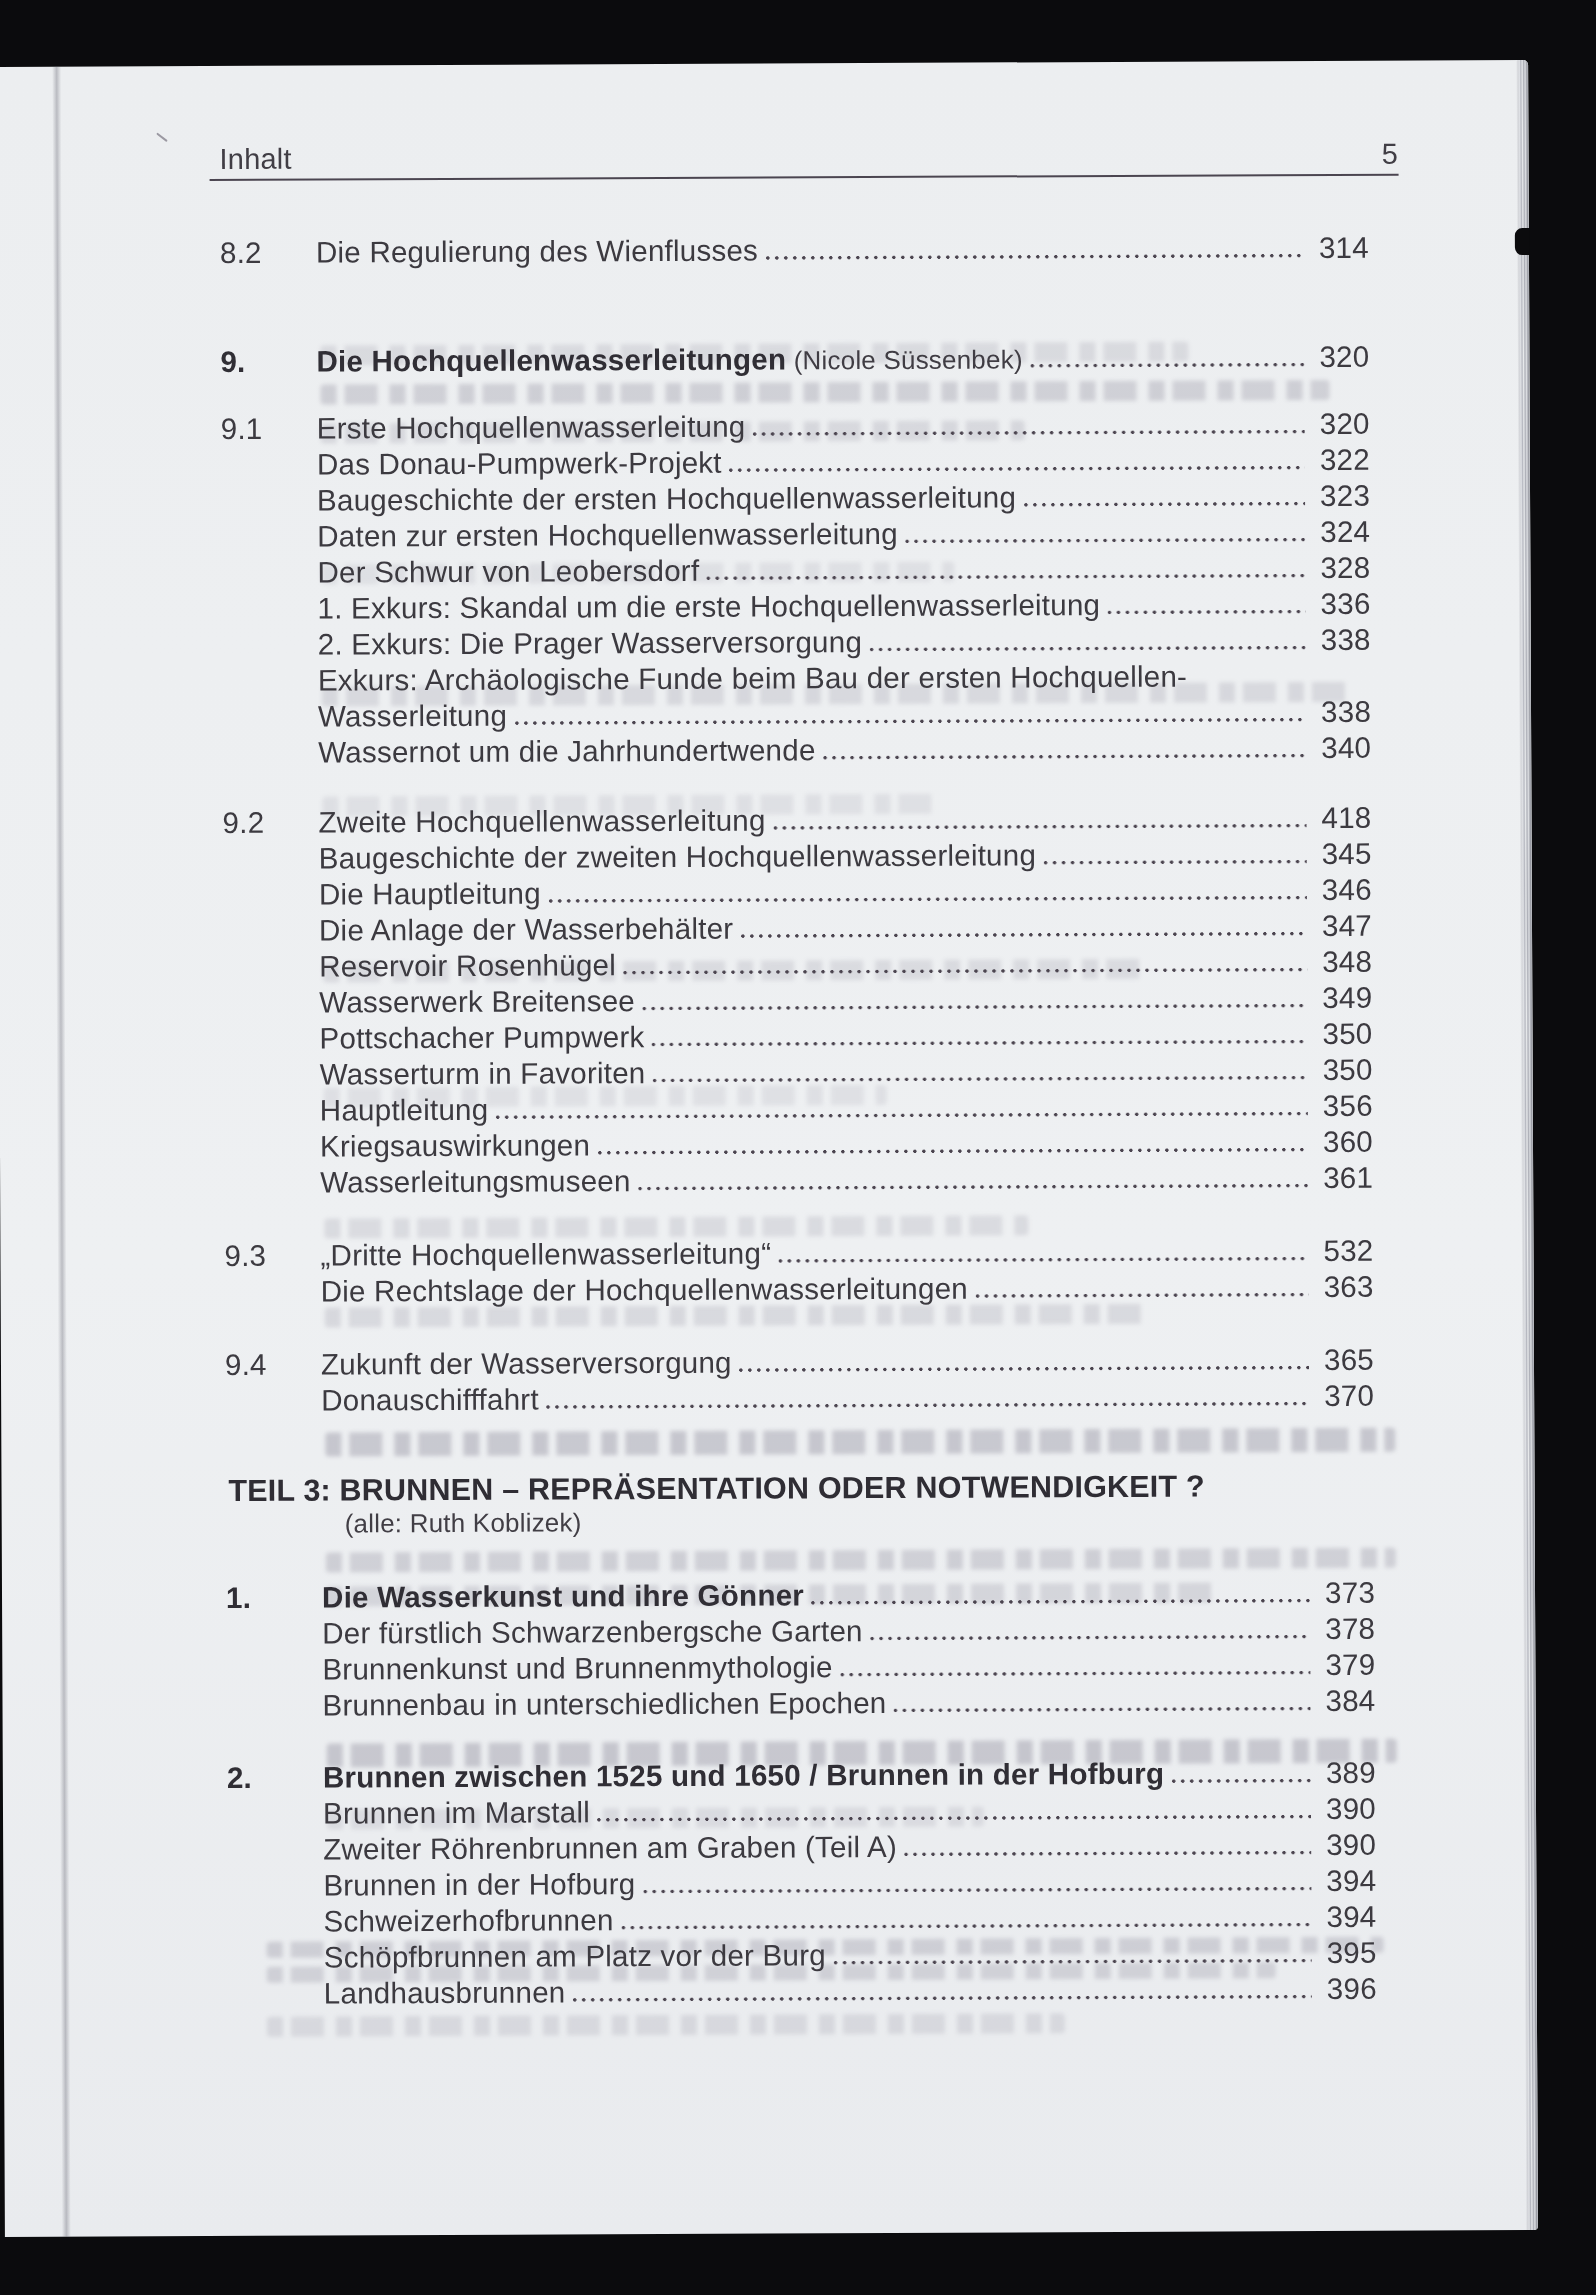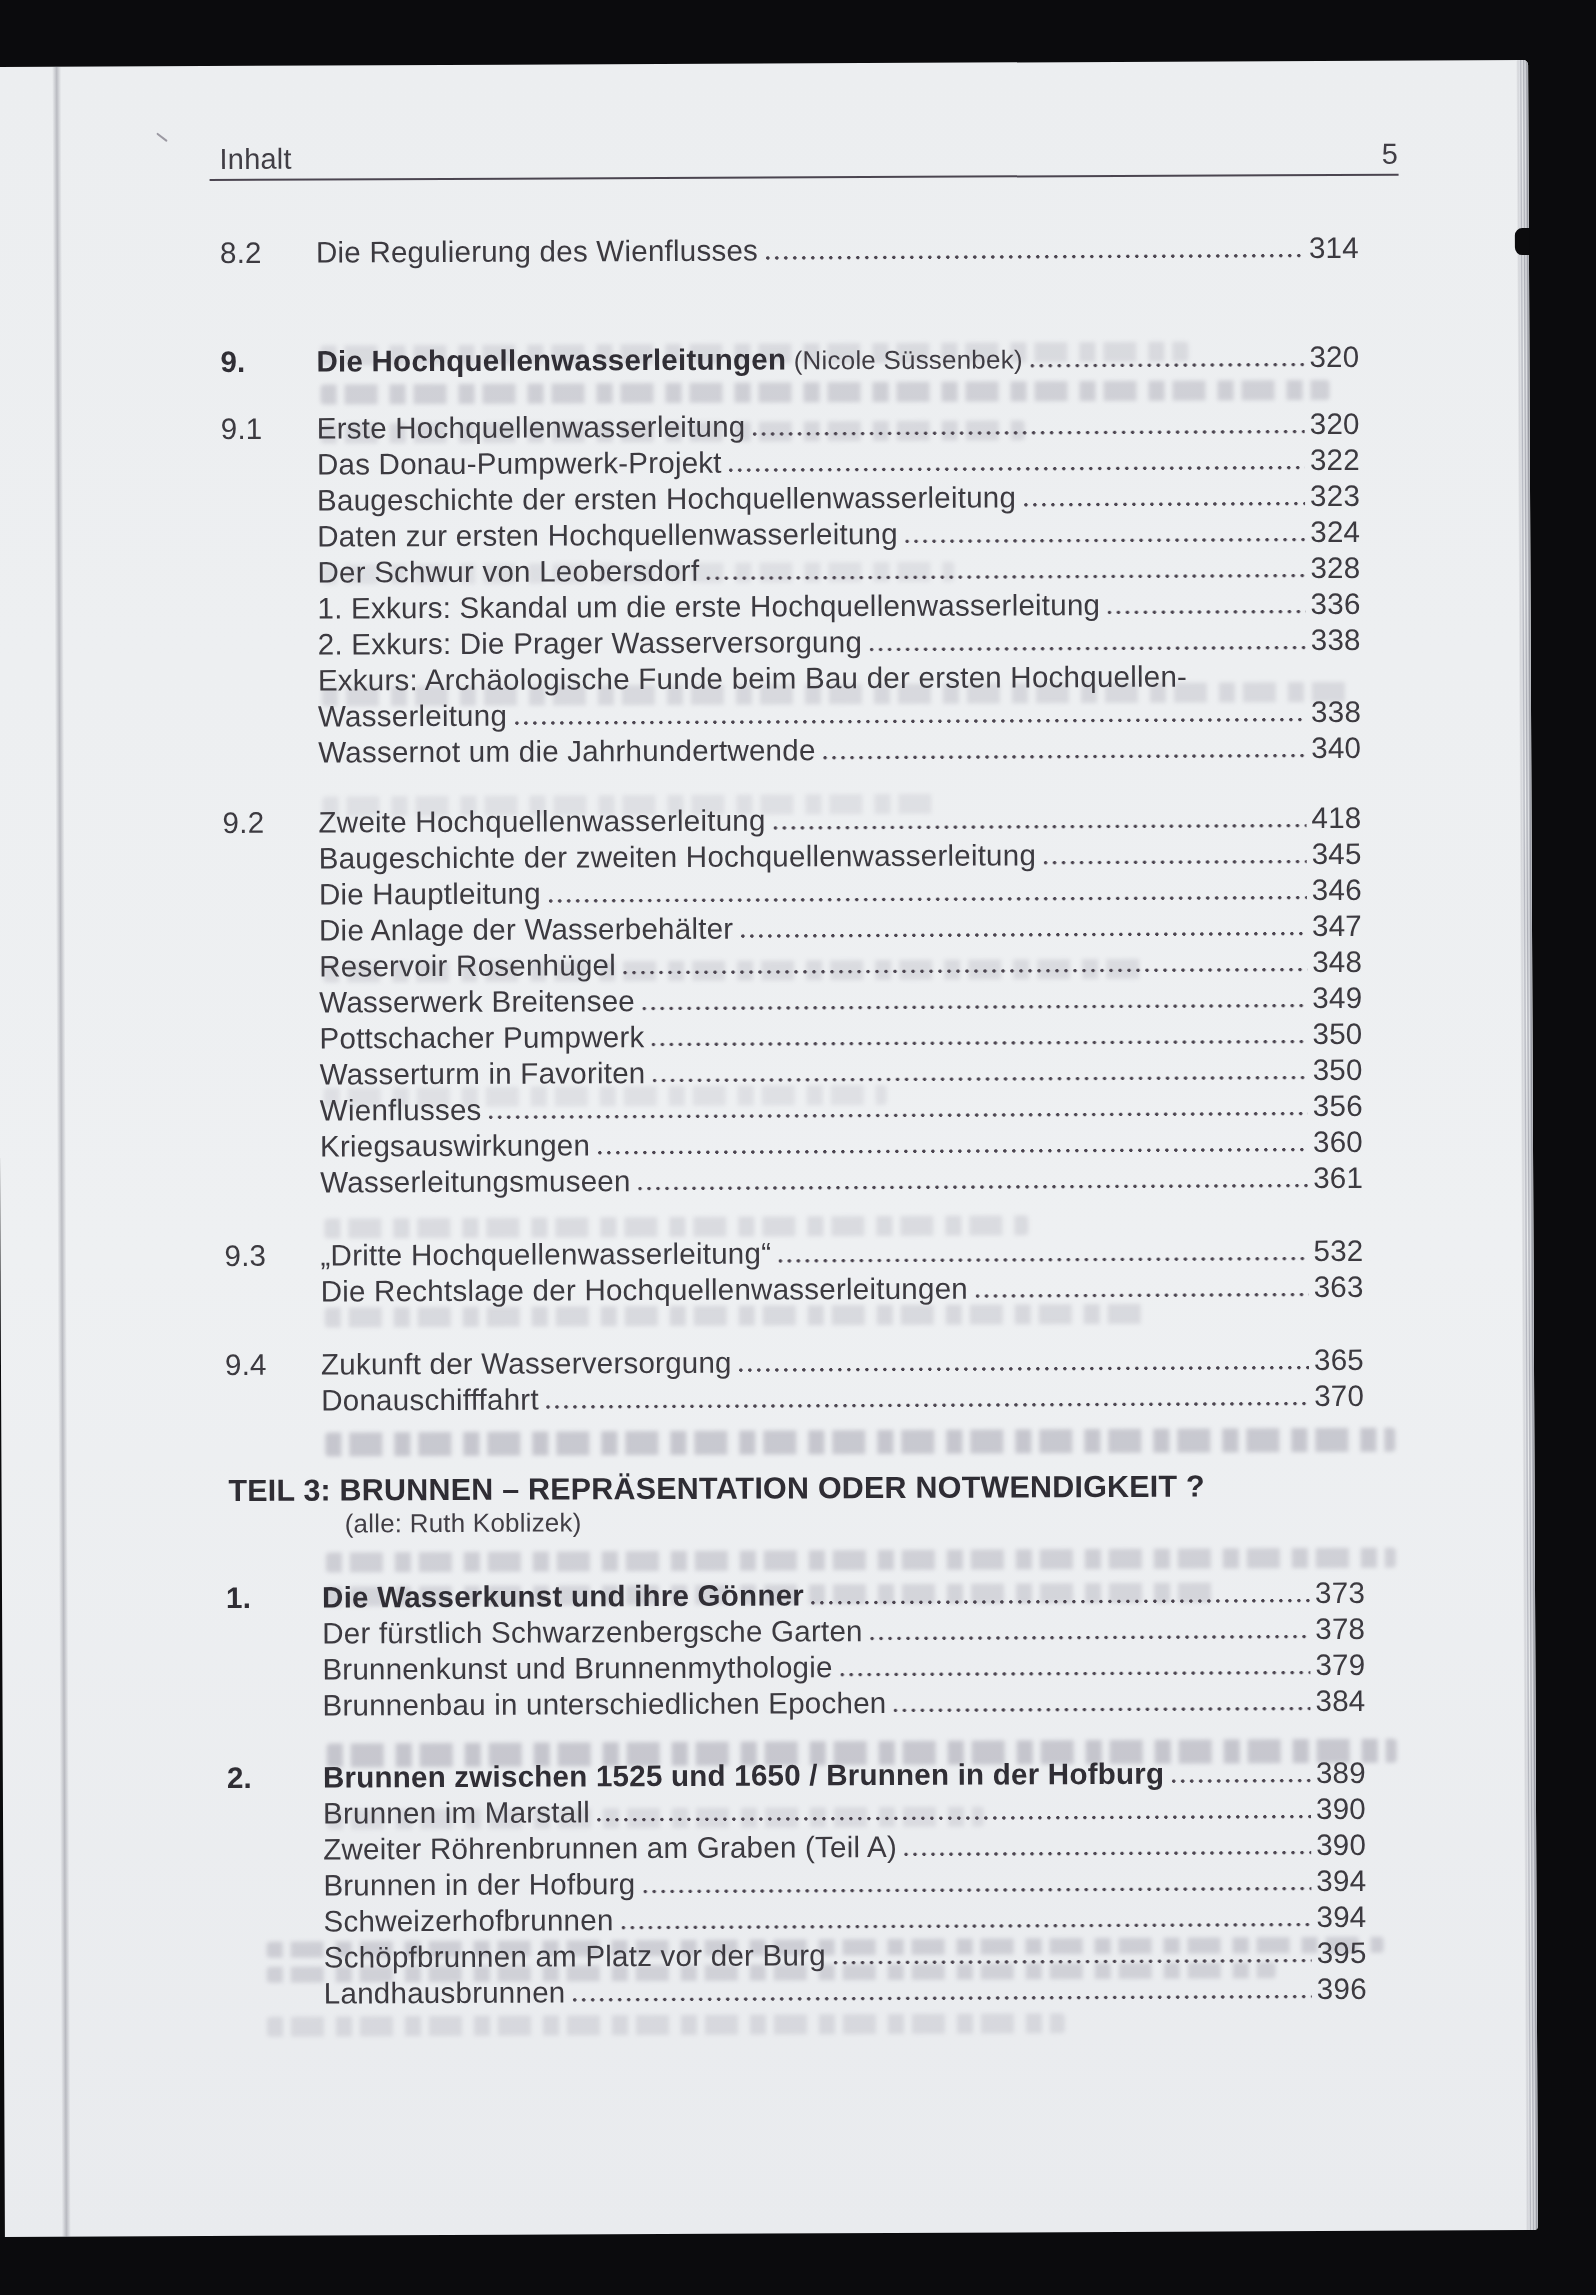--- a/index.html
+++ b/index.html
@@ -66,21 +66,21 @@
     display:flex;align-items:baseline;height:36px;white-space:nowrap;
   }
   .num{width:96px;flex:0 0 96px;}
   .leader{
     flex:1 1 auto;height:4.7px;align-self:baseline;
     margin:0 4.7px 0 7.5px;
     background-image:radial-gradient(circle at 1.9px 2.3px, #4b444f 1.5px, rgba(75,68,79,0) 1.9px);
     background-size:9px 4.7px;background-repeat:repeat-x;background-position:0 0;
   }
   .leader.hidden{visibility:hidden;}
-  .pageno{width:70px;flex:0 0 70px;text-align:left;}
+  .pageno{width:70px;flex:0 0 70px;text-align:center;}
   .row.bold .t,.row.bold .num{font-weight:700;color:#302e35;}
   .suffix{font-size:26px;color:#403d44;margin-left:7.5px;}
   .part-row{
     height:36px;display:flex;align-items:baseline;
     font-weight:700;font-size:30.5px;color:#2f2d34;letter-spacing:0.2px;
     margin-left:2.8px;white-space:nowrap;
   }
   .subtitle-row{
     height:36px;display:flex;align-items:baseline;
     font-size:26px;color:#413e45;margin-left:119px;white-space:nowrap;
@@ -243,21 +243,21 @@
             <span class="pageno">350</span>
           </div>
           <div class="row">
             <span class="num"></span>
             <span class="title"><span class="t">Wasserturm in Favoriten</span></span>
             <span class="leader"></span>
             <span class="pageno">350</span>
           </div>
           <div class="row">
             <span class="num"></span>
-            <span class="title"><span class="t">Wienflusses</span></span>
+            <span class="title"><span class="t">Hauptleitung</span></span>
             <span class="leader"></span>
             <span class="pageno">356</span>
           </div>
           <div class="row">
             <span class="num"></span>
             <span class="title"><span class="t">Kriegsauswirkungen</span></span>
             <span class="leader"></span>
             <span class="pageno">360</span>
           </div>
           <div class="row">

